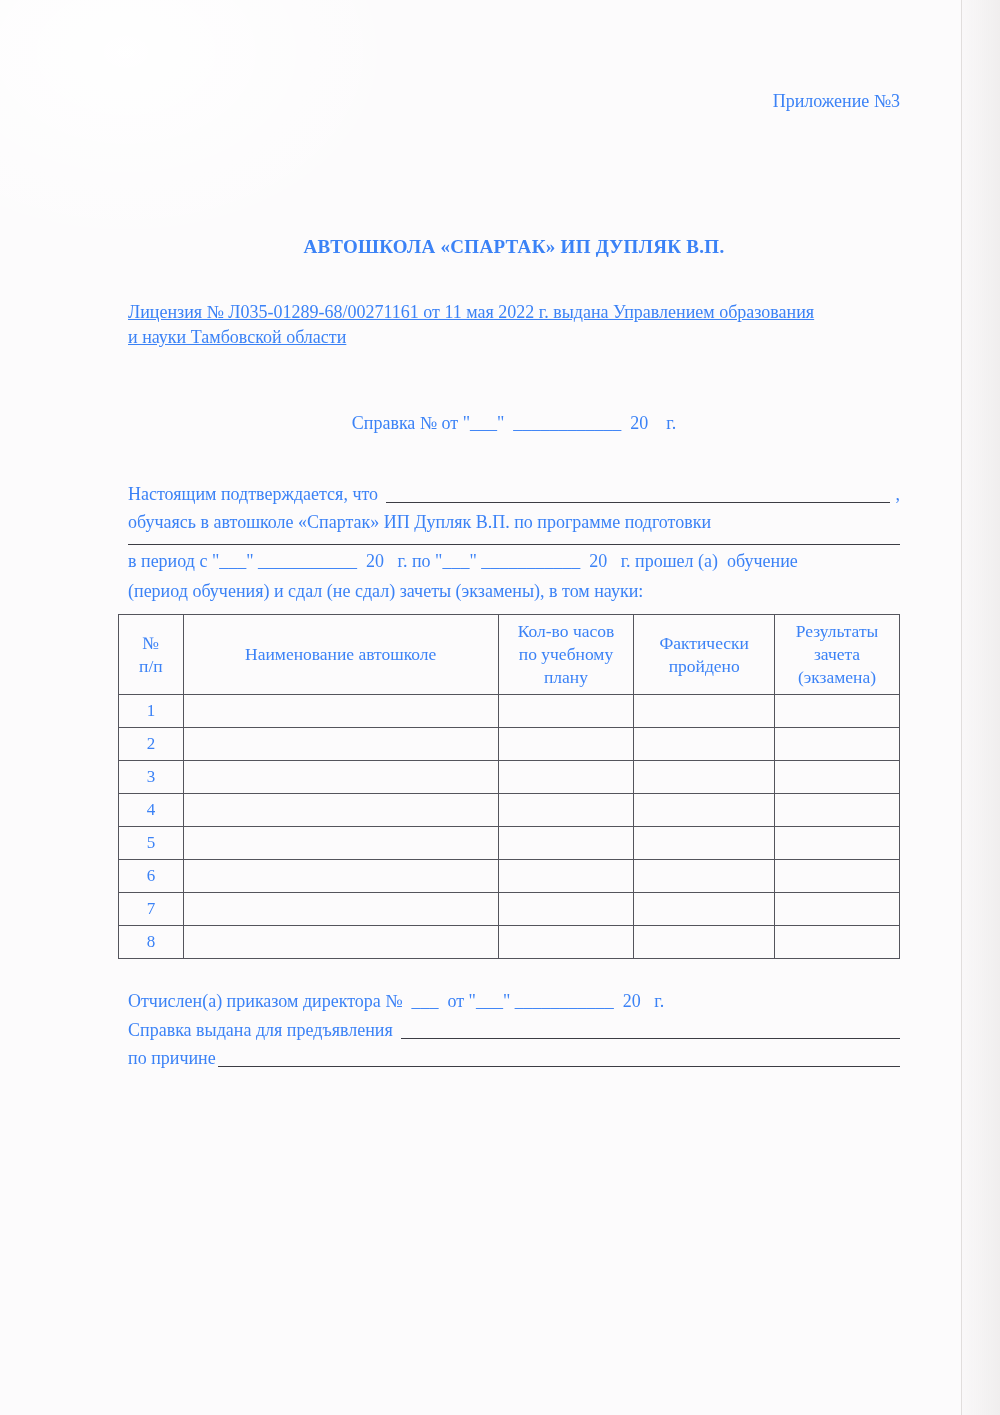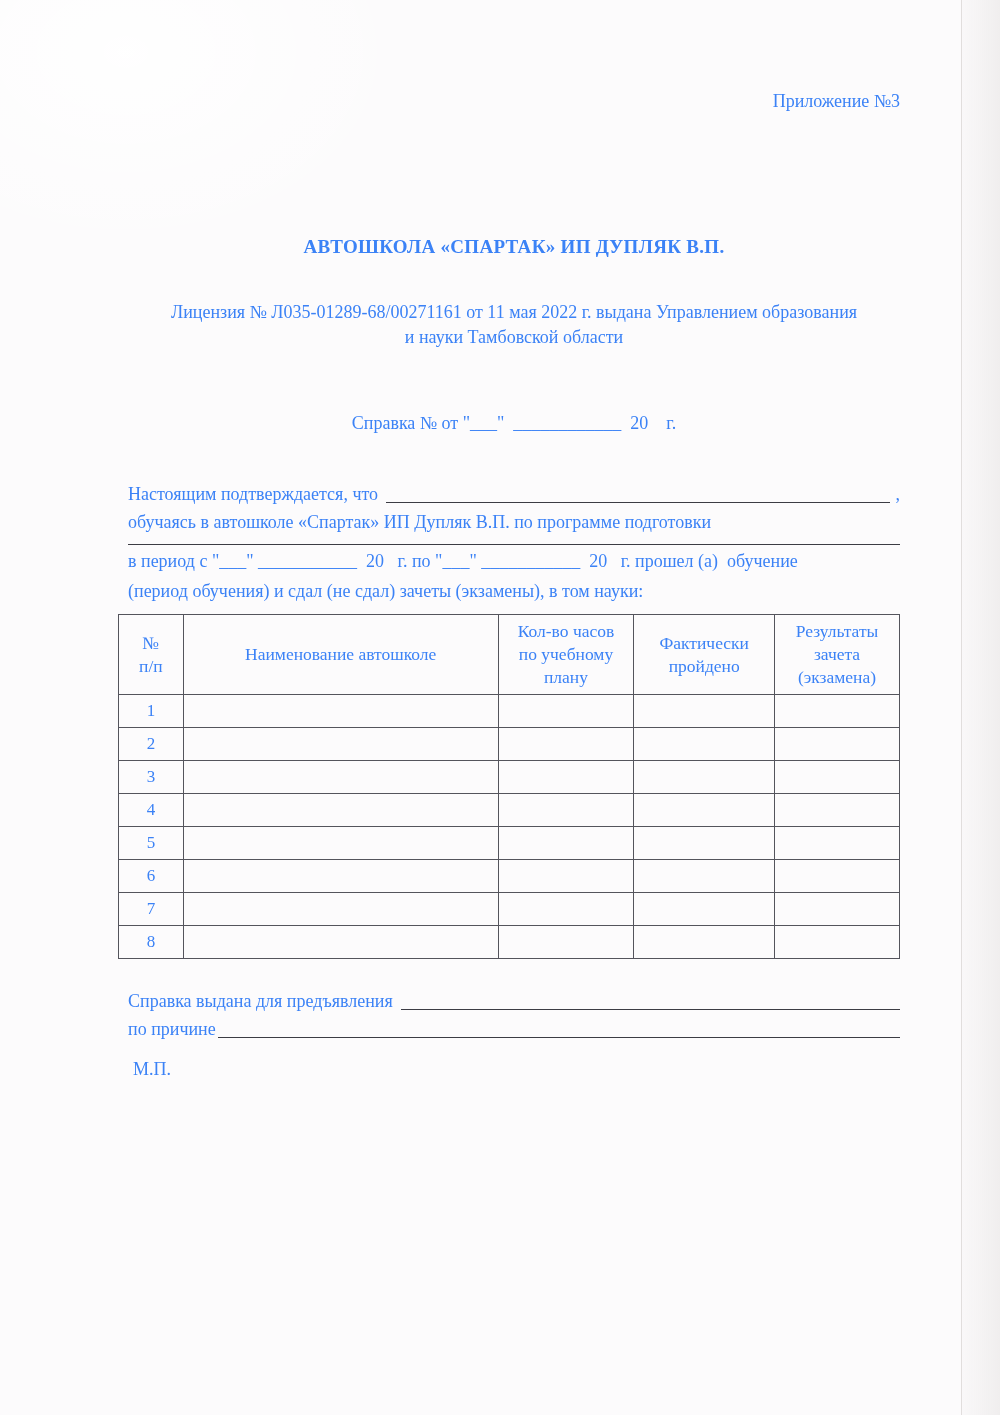--- a/index.html
+++ b/index.html
@@ -45,23 +45,24 @@
   .title {
     margin-top: 120px;
     text-align: center;
     font-weight: bold;
     font-size: 19px;
     line-height: 26px;
     letter-spacing: 0.3px;
   }
   .license {
     margin-top: 40px;
-    text-align: center;
+    text-align: left;
     line-height: 25px;
     white-space: pre-line;
+    text-decoration: underline;
   }
   .refline {
     margin-top: 62px;
     text-align: center;
     white-space: pre-wrap;
     line-height: 22px;
   }
   .para {
     margin-top: 46px;
     line-height: 28px;
@@ -241,24 +242,24 @@
         <td>8</td>
         <td></td>
         <td></td>
         <td></td>
         <td></td>
       </tr>
     </tbody>
   </table>
 
   <div class="dismissal-block">
+    <div class="textline">Отчислен(а) приказом директора №  ___  от "___" ___________  20   г.</div>
     <div class="flexline">
       <span>Справка выдана для предъявления</span>
       <span class="fill no-right-margin"></span>
     </div>
     <div class="flexline">
       <span>по причине</span>
       <span class="fill no-right-margin" style="margin-left:2px"></span>
     </div>
   </div>
 
-  <div class="seal">М.П.</div>
 </div>
 
 </body></html>

